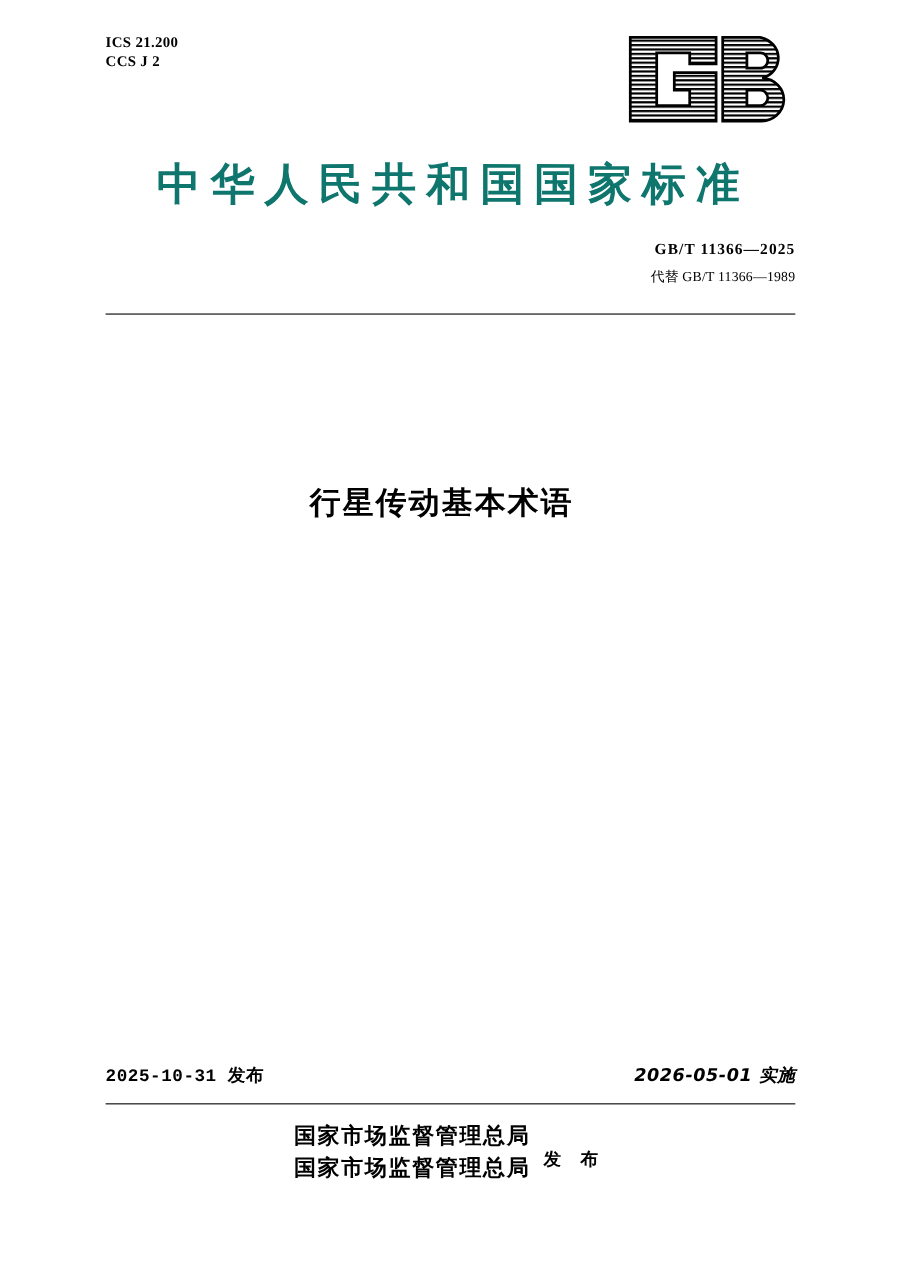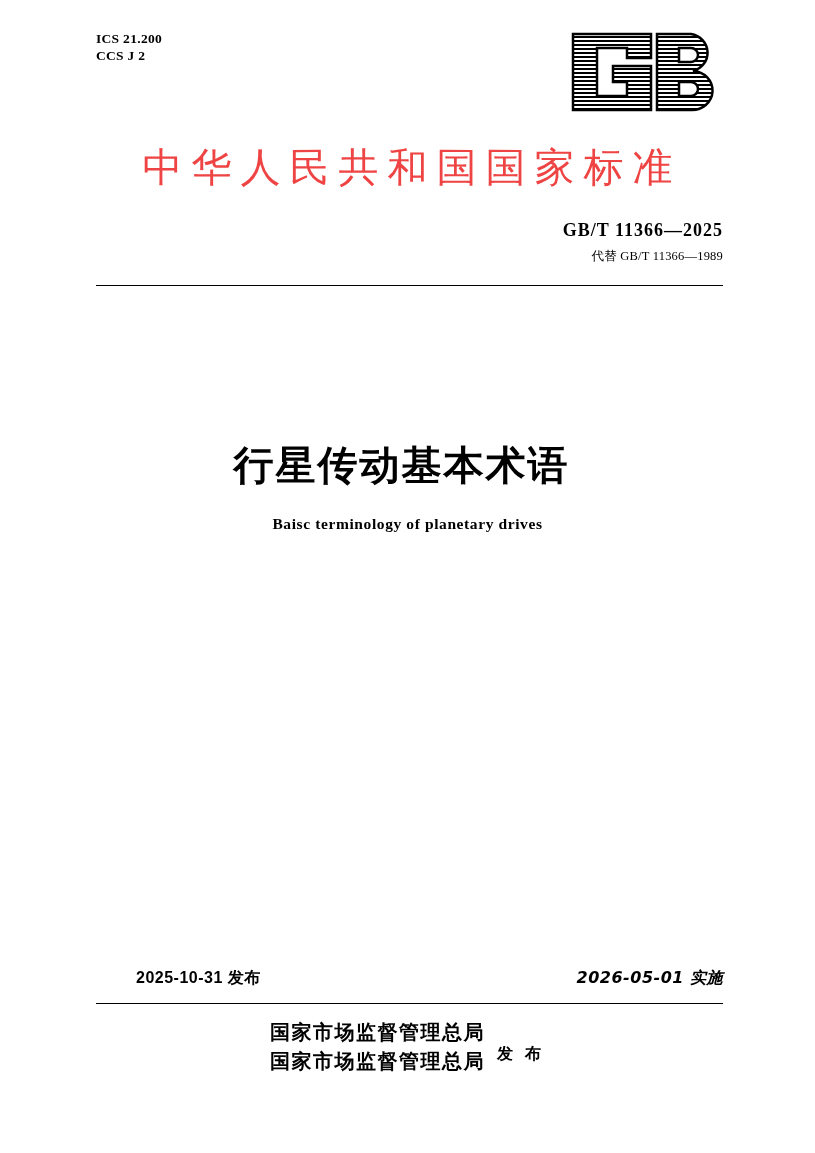--- a/index.html
+++ b/index.html
@@ -48,37 +48,37 @@
   .gb-logo svg { display: block; }
 
   
   .nat-title {
     position: absolute;
     left: 0;
     right: 0;
     top: 140px;
     text-align: center;
     font-family: "DejaVu Sans", sans-serif;
-    font-weight: normal;
+    font-weight: bold;
     font-size: 40px;
     letter-spacing: 9px;
     text-indent: 9px;
-    color: #ef4444;
+    color: #0f766e;
   }
 
   
   .std-num {
     position: absolute;
     right: 92px;
     top: 220px;
     text-align: right;
     font-family: "Liberation Serif", serif;
   }
   .std-num .main {
-    font-size: 18px;
+    font-size: 14px;
     font-weight: bold;
     letter-spacing: 1px;
     white-space: nowrap;
   }
   .std-num .replace {
     margin-top: 7px;
     font-size: 12.5px;
     font-weight: normal;
     letter-spacing: 0.2px;
     white-space: nowrap;
@@ -95,21 +95,21 @@
   }
 
   
   .doc-title-cn {
     position: absolute;
     left: 0; right: 12px;
     top: 438px;
     text-align: center;
     font-family: "DejaVu Sans", sans-serif;
     font-weight: bold;
-    font-size: 40px;
+    font-size: 28px;
     letter-spacing: 2px;
   }
   .doc-title-en {
     position: absolute;
     left: 0; right: 0;
     top: 515px;
     text-align: center;
     font-family: "Liberation Serif", serif;
     font-weight: bold;
     font-size: 15.5px;
@@ -122,26 +122,25 @@
     left: 96px;
     right: 92px;
     top: 1003px;
     height: 1px;
     background: #000;
   }
   .issue-date {
     position: absolute;
     left: 96px;
     top: 968px;
-    font-family: Liberation Sans, sans-serif;
+    font-family: Liberation Mono, monospace;
     font-weight: bold;
     font-size: 16px;
     letter-spacing: 0.5px;
     white-space: nowrap;
-    margin-left: 40px;
   }
   .effective-date {
     position: absolute;
     right: 92px;
     top: 968px;
     font-family: "DejaVu Sans", sans-serif;
     font-weight: bold;
     font-size: 16px;
     letter-spacing: 0.5px;
     white-space: nowrap;
@@ -159,21 +158,21 @@
   }
   .publisher-names {
     font-family: "DejaVu Sans", sans-serif;
     font-weight: bold;
     font-size: 20px;
     line-height: 29px;
     letter-spacing: 1.5px;
     text-align: center;
   }
   .publisher-verb {
-    font-family: Liberation Serif, serif;
+    font-family: Liberation Mono, monospace;
     font-weight: bold;
     font-size: 16px;
     letter-spacing: 4px;
     margin-left: 12px;
     margin-top: 14px;
     white-space: nowrap;
   }
 </style>
 </head>
 <body>
@@ -223,21 +222,20 @@
   <div class="nat-title">中华人民共和国国家标准</div>
 
   <div class="std-num">
     <div class="main">GB/T 11366—2025</div>
     <div class="replace">代替 GB/T 11366—1989</div>
   </div>
 
   <div class="rule"></div>
 
   <div class="doc-title-cn">行星传动基本术语</div>
-  <div class="doc-title-en">Baisc terminology of planetary drives</div>
 
   <div class="issue-date">2025-10-31 发布</div>
   <div class="effective-date">2026-05-01 实施</div>
   <div class="footer-rule"></div>
 
   <div class="publisher">
     <div class="publisher-names">
       <div>国家市场监督管理总局</div>
       <div>国家市场监督管理总局</div>
     </div>

